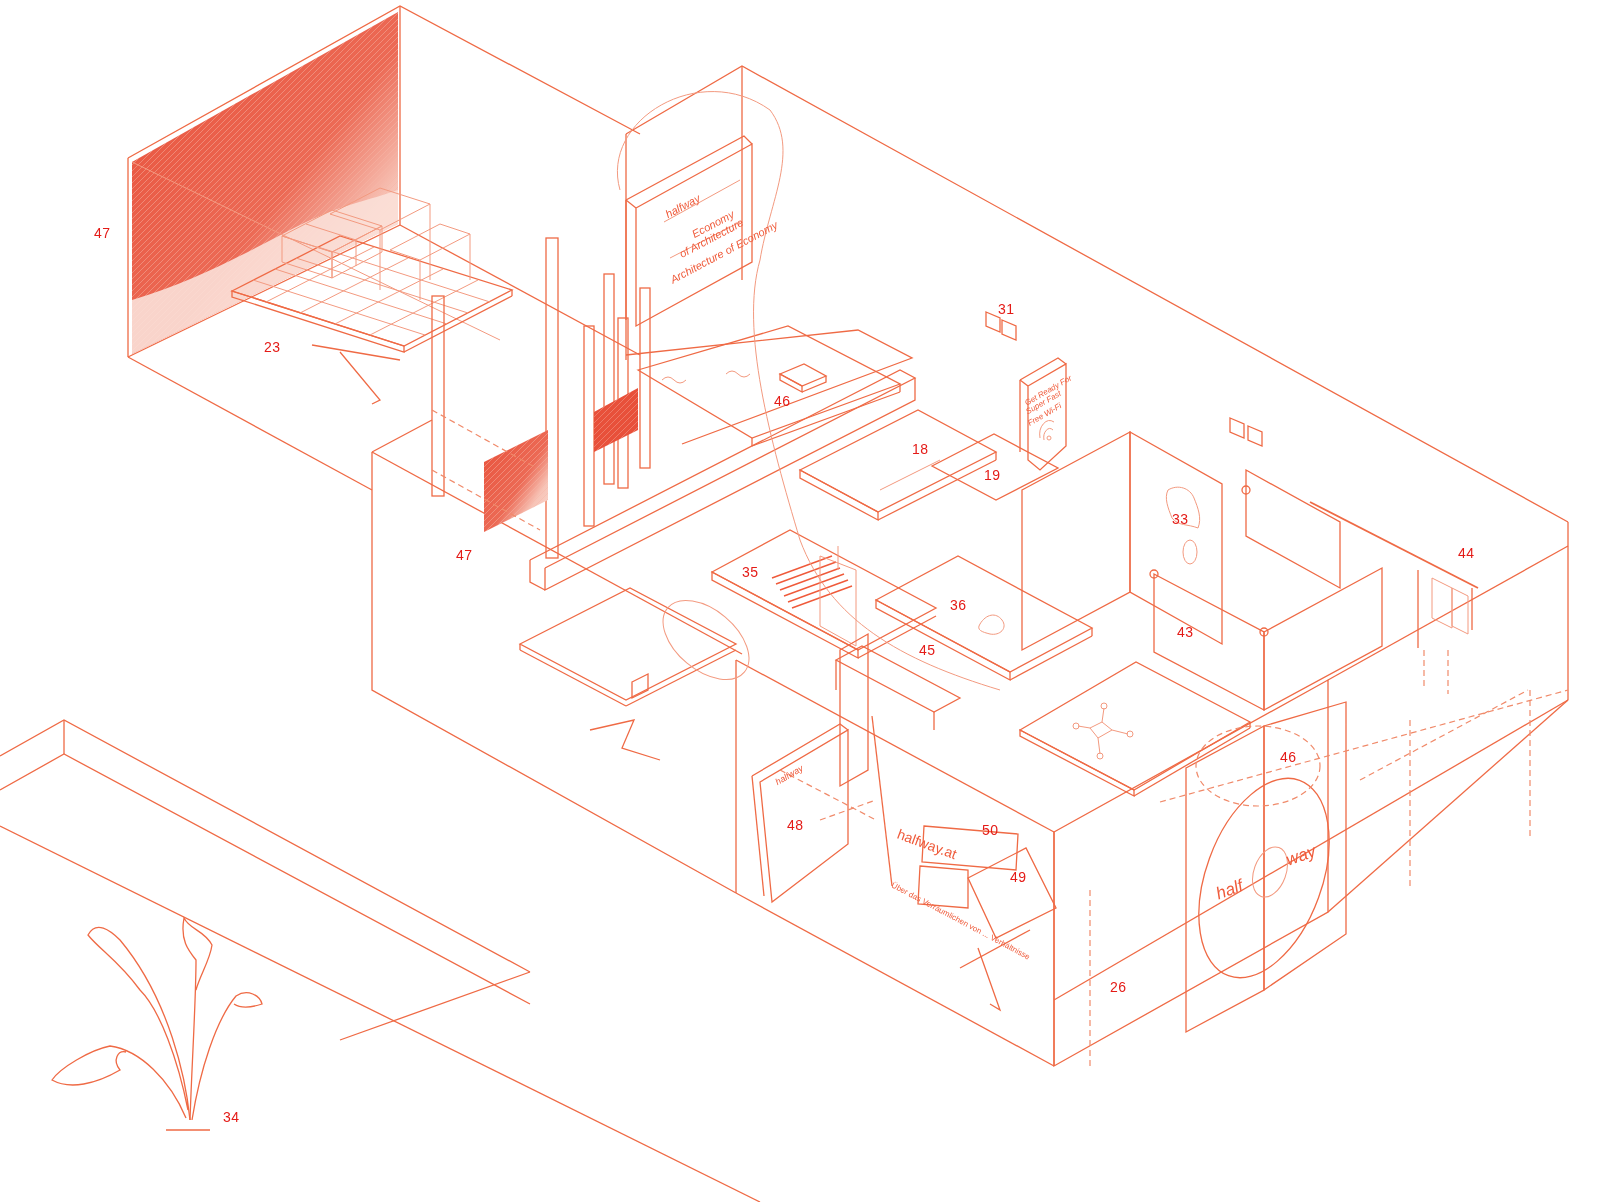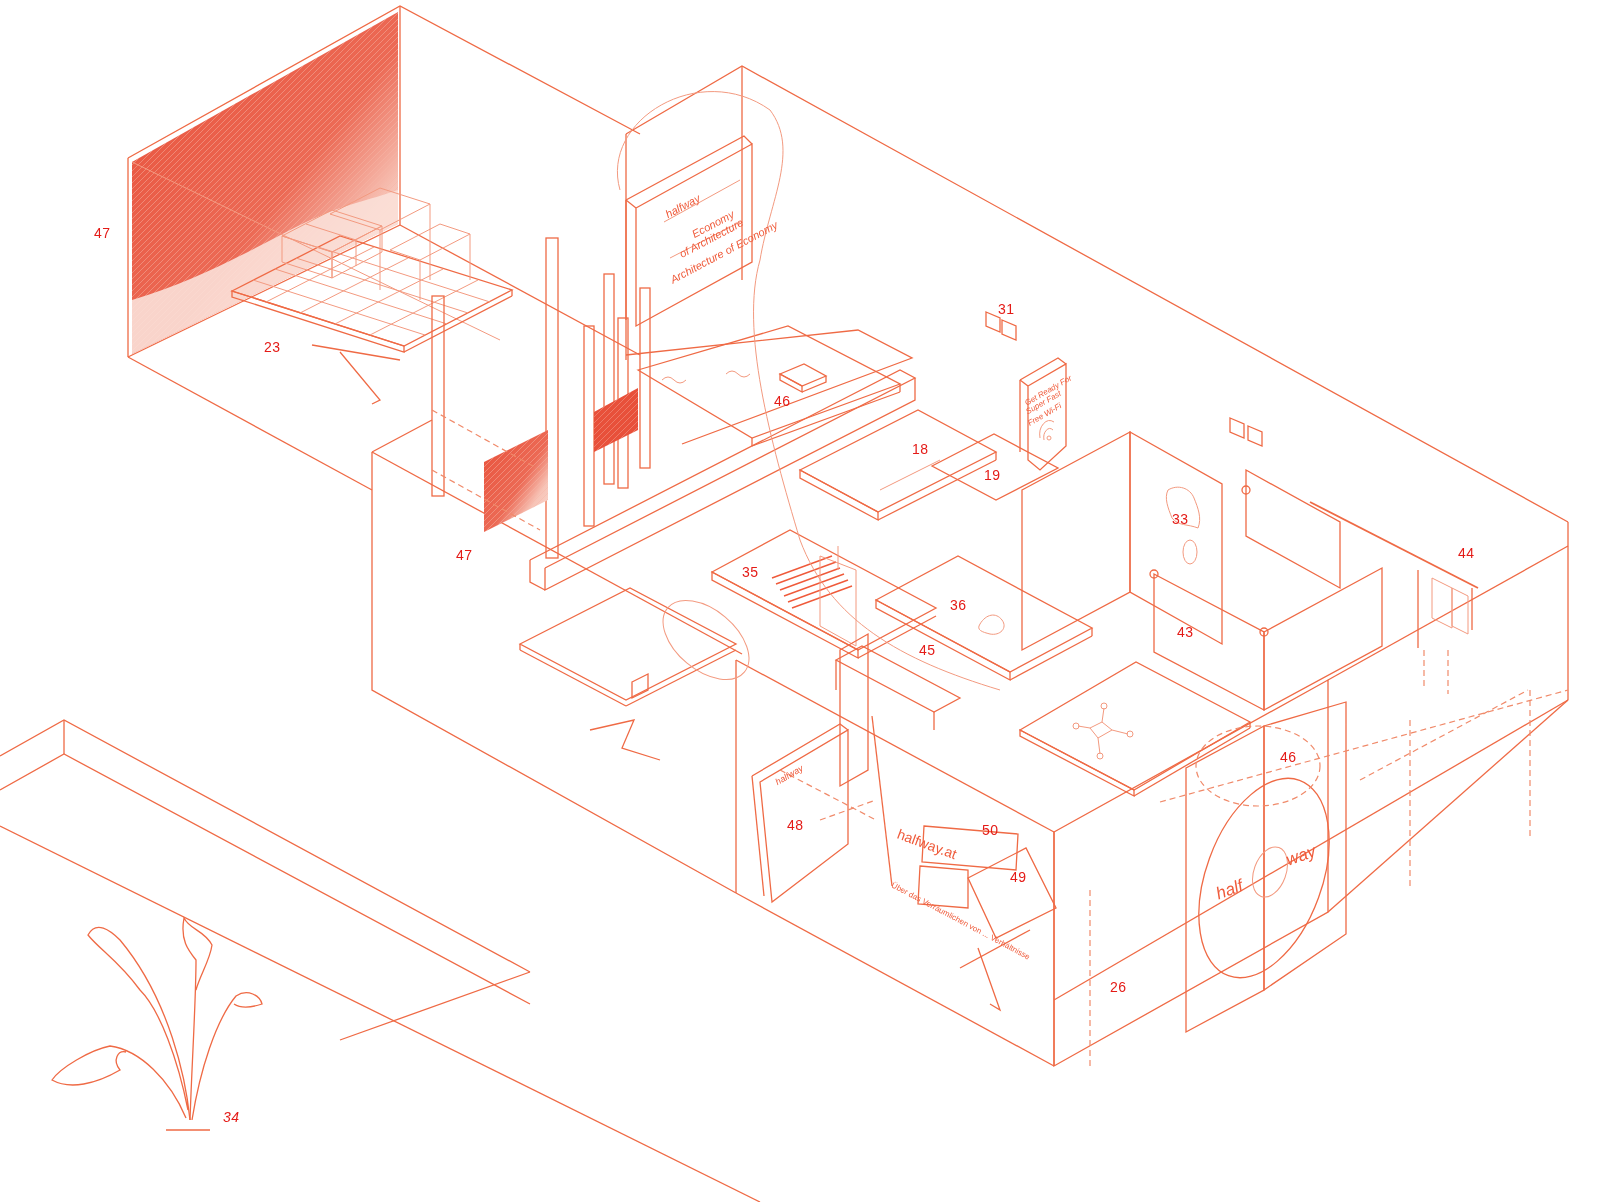--- a/index.html
+++ b/index.html
@@ -326,14 +326,14 @@
 <div class="lbl" style="left:742px;top:565px;">35</div>
 <div class="lbl" style="left:950px;top:562px;margin-top:36px;">36</div>
 <div class="lbl" style="left:1177px;top:625px;">43</div>
 <div class="lbl" style="left:1458px;top:546px;">44</div>
 <div class="lbl" style="left:919px;top:643px;">45</div>
 <div class="lbl" style="left:1280px;top:750px;">46</div>
 <div class="lbl" style="left:787px;top:818px;">48</div>
 <div class="lbl" style="left:982px;top:823px;">50</div>
 <div class="lbl" style="left:1010px;top:870px;">49</div>
 <div class="lbl" style="left:1110px;top:980px;">26</div>
-<div class="lbl" style="left:223px;top:1110px;font-style:italic;">34</div>
+<div class="lbl" style="left:223px;top:1110px;">34</div>
 </div>
 
 </body></html>

